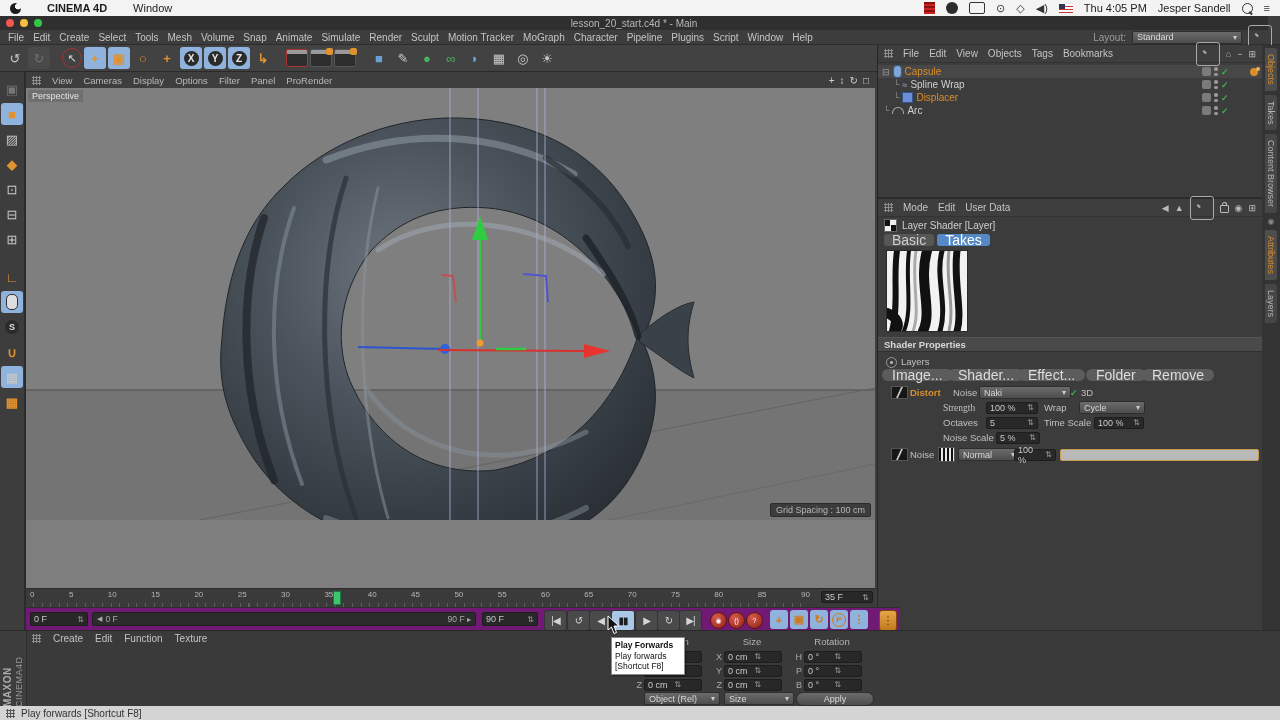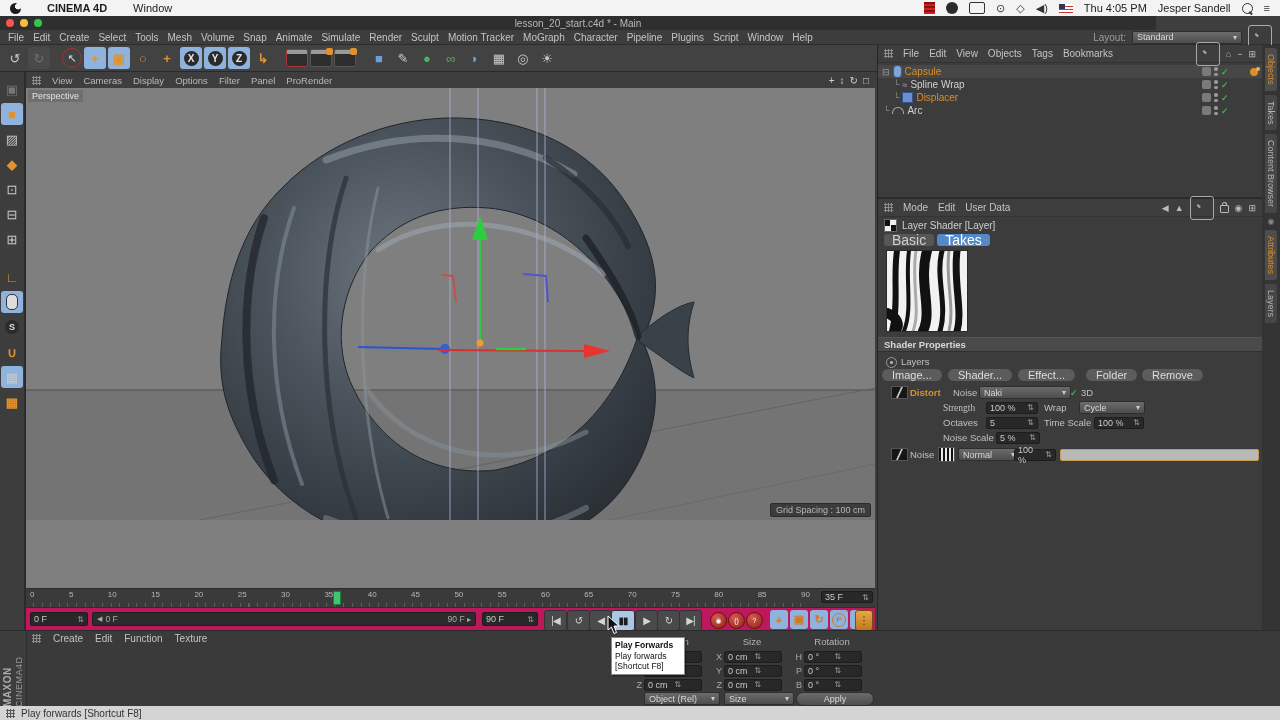--- a/index.html
+++ b/index.html
@@ -14,21 +14,21 @@
   .rec-badge{width:11px;height:12px;background:repeating-linear-gradient(0deg,#c22 0 2px,#811 2px 4px);}
   .cc-icon{width:12px;height:12px;border-radius:50%;background:#2b2b2b;color:#fff;font-size:7px;display:flex;align-items:center;justify-content:center;}
   .disp-icon{width:14px;height:10px;border:1.5px solid #333;border-radius:2px;}
   .mb-ico{color:#333;font-size:11px;}
   .flag-icon{width:14px;height:9px;background:repeating-linear-gradient(0deg,#c33 0 1.5px,#fff 1.5px 3px);position:relative;}
   .flag-icon:after{content:"";position:absolute;left:0;top:0;width:6px;height:5px;background:#335;}
   .icon-search{width:9px;height:9px;border:1.5px solid #333;border-radius:50%;position:relative;display:inline-block;}
   .icon-search:after{content:"";position:absolute;left:7px;top:7px;width:4px;height:1.5px;background:#333;transform:rotate(45deg);transform-origin:0 0;}
   .icon-search.lt{border-color:#aaa;}.icon-search.lt:after{background:#aaa;}
   
-  .titlebar{left:0;top:16px;width:1156px;height:14px;background:#2f2f2f;display:flex;align-items:center;}
+  .titlebar{left:0;top:16px;width:1268px;height:14px;background:#2f2f2f;display:flex;align-items:center;}
   .tl{width:8px;height:8px;border-radius:50%;margin-left:6px;}
   .tl.r{background:#f2564d;}.tl.y{background:#f6bd3e;}.tl.g{background:#33c748;}
   .tb-title{position:absolute;left:0;right:0;text-align:center;color:#b8b8b8;font-size:10px;}
   
   .mainmenu{left:0;top:30px;width:1280px;height:15px;background:#3d3d3d;border-bottom:1px solid #2c2c2c;display:flex;align-items:center;gap:9px;padding:0 8px;box-sizing:border-box;font-size:10px;color:#c4c4c4;}
   .mainmenu .mm{cursor:default;}
   .mm-right{margin-left:auto;display:flex;align-items:center;gap:6px;}
   .lay-lab{color:#9a9a9a;}
   .dd{background:linear-gradient(#6b6b6b,#4d4d4d);border:1px solid #2e2e2e;border-radius:2px;height:11px;display:inline-flex;align-items:center;gap:4px;padding:0 4px;color:#d8d8d8;font-size:9px;}
   .dd .car{margin-left:auto;font-size:8px;color:#ccc;}
@@ -92,40 +92,40 @@
   .checker{width:11px;height:11px;background:conic-gradient(#eee 0 25%,#111 0 50%,#eee 0 75%,#111 0);border:1px solid #666;}
   .tabs{display:flex;gap:3px;padding:0 6px;height:14px;align-items:center;}
   .tab{background:#565656;color:#cfcfcf;border-radius:3px;padding:0 8px;height:12px;display:flex;align-items:center;font-size:14px;}
   .tab.act{background:#5488c7;color:#fff;}
   .preview{margin:3px 0 0 8px;width:80px;height:80px;border:1px solid #2a2a2a;}
   .secbar{margin-top:3px;height:13px;background:#4a4a4a;border-top:1px solid #555;border-bottom:1px solid #303030;display:flex;align-items:center;padding:0 6px;font-weight:bold;color:#d8d8d8;font-size:9.5px;}
   .arow{position:relative;display:flex;align-items:center;height:15px;font-size:9.5px;color:#c0c0c0;}
   .al{position:absolute;}
   .well{background:#282828;border:1px solid #1d1d1d;border-radius:2px;color:#c9c9c9;font-size:9px;display:inline-flex;align-items:center;padding:0 3px;height:12px;box-sizing:border-box;gap:3px;}
   .step{color:#9a9a9a;font-size:8px;}
-  .pill{background:#5c5c5c;border-radius:8px;height:12px;padding:0 10px;font-size:11px;display:inline-flex;align-items:center;color:#ddd;}
+  .pill{background:#5c5c5c;border-radius:8px;height:12px;padding:0 10px;font-size:14px;display:inline-flex;align-items:center;color:#ddd;}
   .orn{color:#d98e2b;}
   .thumb{width:15px;height:11px;background:linear-gradient(115deg,#161616 42%,#e8e8e8 50%,#161616 58%);border:1px solid #555;}
   .stripes{width:15px;height:13px;background:repeating-linear-gradient(90deg,#111 0 2px,#e8e8e8 2px 4px);border:1px solid #555;}
   .grad-bar{height:10px;background:#b9b9b9;border:1px solid #c79b4b;border-radius:2px;}
   .radio-ic{width:9px;height:9px;border:1px solid #999;border-radius:50%;display:inline-flex;align-items:center;justify-content:center;}
   .radio-ic i{width:3px;height:3px;border-radius:50%;background:#bbb;}
   
   .sidetabs{left:1262px;top:45px;width:18px;height:661px;background:#343434;display:flex;flex-direction:column;align-items:center;gap:4px;padding-top:3px;box-sizing:border-box;}
   .vtab{writing-mode:vertical-rl;font-size:9px;color:#b5b5b5;background:#464646;border-radius:0 3px 3px 0;padding:6px 1px;}
   .vtab.act{color:#d98e2b;background:#4d4d4d;}
   
   .timeline{left:26px;top:588px;width:849px;height:19px;background:#3a3a3a;border-top:1px solid #2c2c2c;}
   .ruler{position:absolute;left:4px;top:0;width:780px;height:19px;}
   .rlabels{position:absolute;left:0;top:1px;width:780px;display:flex;justify-content:space-between;font-size:8px;color:#b8b8b8;}
   .rticks{position:absolute;left:3px;bottom:1px;width:776px;height:4px;background-image:repeating-linear-gradient(90deg,#5e5e5e 0 1px,transparent 1px 8.62px);}
   .playhead{position:absolute;left:303px;top:2px;width:8px;height:14px;background:#3ec56f;border:1px solid #1f7a41;box-sizing:border-box;}
   .framebox{position:absolute;right:2px;top:2px;width:52px;}
   
-  .transport{left:26px;top:607px;width:849px;height:23px;background:#be185d;border-top:1px solid #2f2f2f;}
+  .transport{left:26px;top:607px;width:849px;height:23px;background:#701a75;border-top:1px solid #2f2f2f;padding-left:24px;}
   .twell{position:absolute;top:4px;height:14px;}
   .range{position:absolute;left:66px;top:4px;width:384px;height:14px;background:#2c2c2c;border:1px solid #1f1f1f;border-radius:2px;display:flex;align-items:center;padding:0 4px;box-sizing:border-box;font-size:8.5px;color:#aaa;}
   .range .re{margin-left:auto;}
   .tbtn{position:absolute;top:2px;width:21px;height:19px;display:flex;align-items:center;justify-content:center;background:#4a4a4a;border:1px solid #333;border-radius:3px;color:#d5d5d5;font-size:10px;letter-spacing:-1px;}
   .tbtn.sel{background:#aac7e6;color:#1c1c1c;}
   .rbtn{position:absolute;top:4px;width:15px;height:15px;border-radius:50%;background:radial-gradient(circle at 35% 30%,#d75a4d,#8f2015);border:1px solid #5e140c;color:#fff;font-size:7px;display:flex;align-items:center;justify-content:center;}
   .kbtn{position:absolute;top:2px;width:18px;height:19px;background:#8fb3dc;border-radius:3px;display:flex;align-items:center;justify-content:center;color:#d07a1f;font-weight:bold;font-size:11px;}
   .kbtn .pcirc{width:12px;height:12px;border:1.5px solid #d07a1f;border-radius:50%;display:flex;align-items:center;justify-content:center;font-size:8px;}
   .filmbtn{position:absolute;top:2px;right:2px;width:16px;height:19px;background:linear-gradient(#e8a54a,#c07a1d);border:1px solid #7a4c0e;border-radius:3px;color:#5a3708;display:flex;align-items:center;justify-content:center;font-size:11px;}
   

